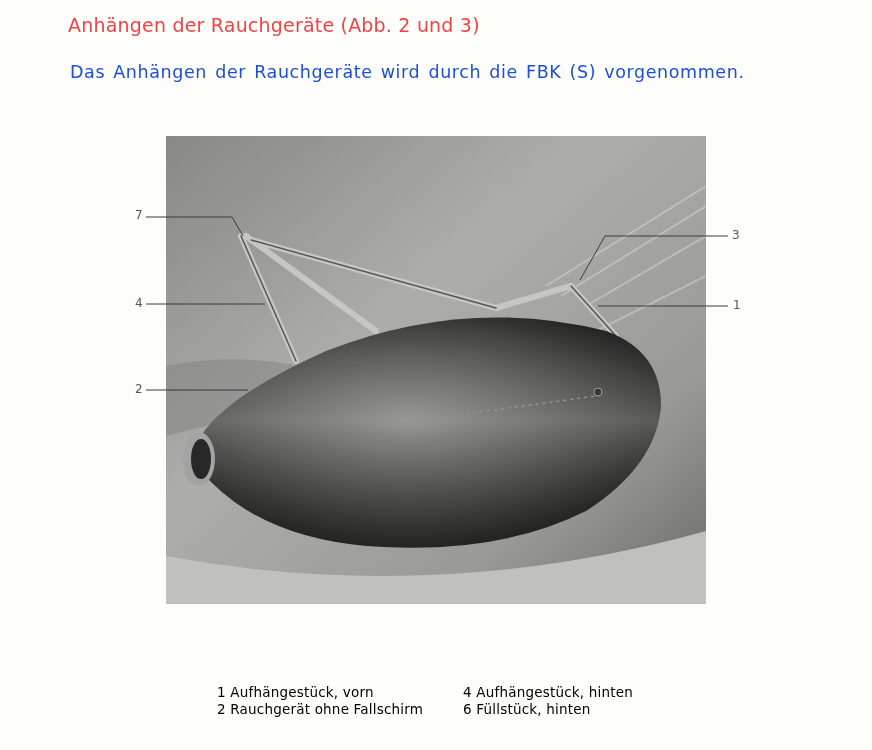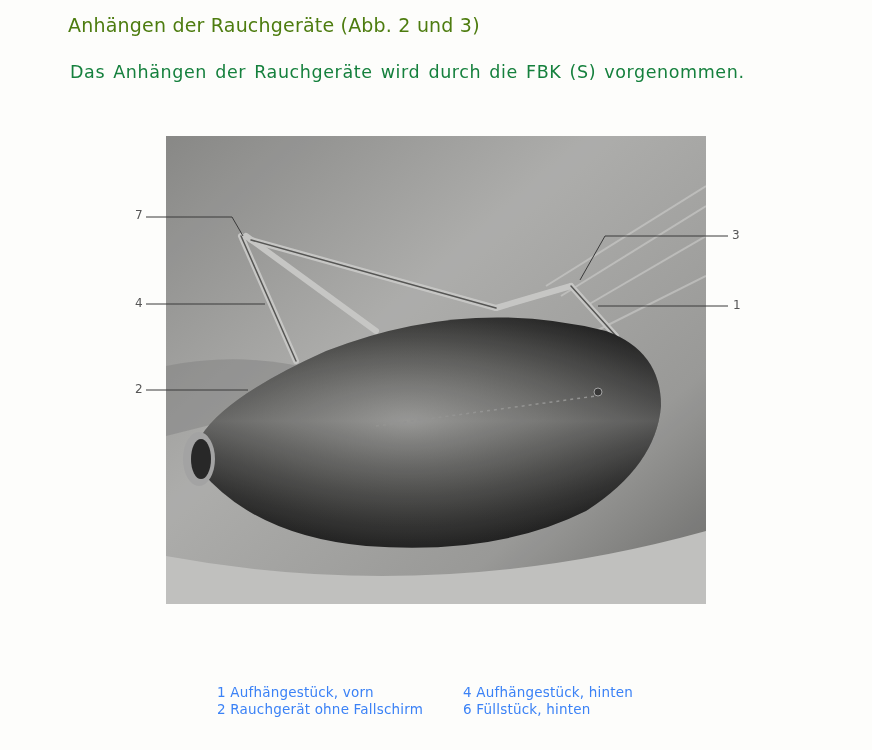--- a/index.html
+++ b/index.html
@@ -2,37 +2,37 @@
 <html><head>
 <meta charset="utf-8">
 <style>
   html, body { margin: 0; padding: 0; }
   body {
     width: 872px; height: 750px; background: #fdfdfb; position: relative; overflow: hidden;
     font-family: "DejaVu Sans", sans-serif; color: #222;
   }
   .heading {
     position: absolute; left: 68px; top: 14px; font-size: 19px; font-weight: 500;
-    letter-spacing: 0.2px; color: #4d7c0f;
+    letter-spacing: 0.2px; color: #ef4444;
   }
   .intro {
-    position: absolute; left: 70px; top: 62px; font-size: 17.5px; color: #15803d;
+    position: absolute; left: 70px; top: 62px; font-size: 17.5px; color: #1d4ed8;
     letter-spacing: 0.6px; word-spacing: 2px;
   }
   .photo {
     position: absolute; left: 166px; top: 136px; width: 540px; height: 468px;
     overflow: hidden; background: #9c9c9a;
   }
   .photo svg { display: block; }
   .label-num {
     position: absolute; font-size: 12px; color: #555;
   }
   .leader { position: absolute; }
   .caption {
-    position: absolute; font-size: 13.5px; color: #3b82f6; line-height: 17px; letter-spacing: 0.2px;
+    position: absolute; font-size: 13.5px; color: #000000; line-height: 17px; letter-spacing: 0.2px;
   }
 </style>
 </head>
 <body>
 
 <div class="heading">Anhängen der Rauchgeräte (Abb. 2 und 3)</div>
 <div class="intro">Das Anhängen der Rauchgeräte wird durch die FBK (S) vorgenommen.</div>
 
 <div class="photo">
   <svg width="540" height="468" viewBox="0 0 540 468" xmlns="http://www.w3.org/2000/svg">

